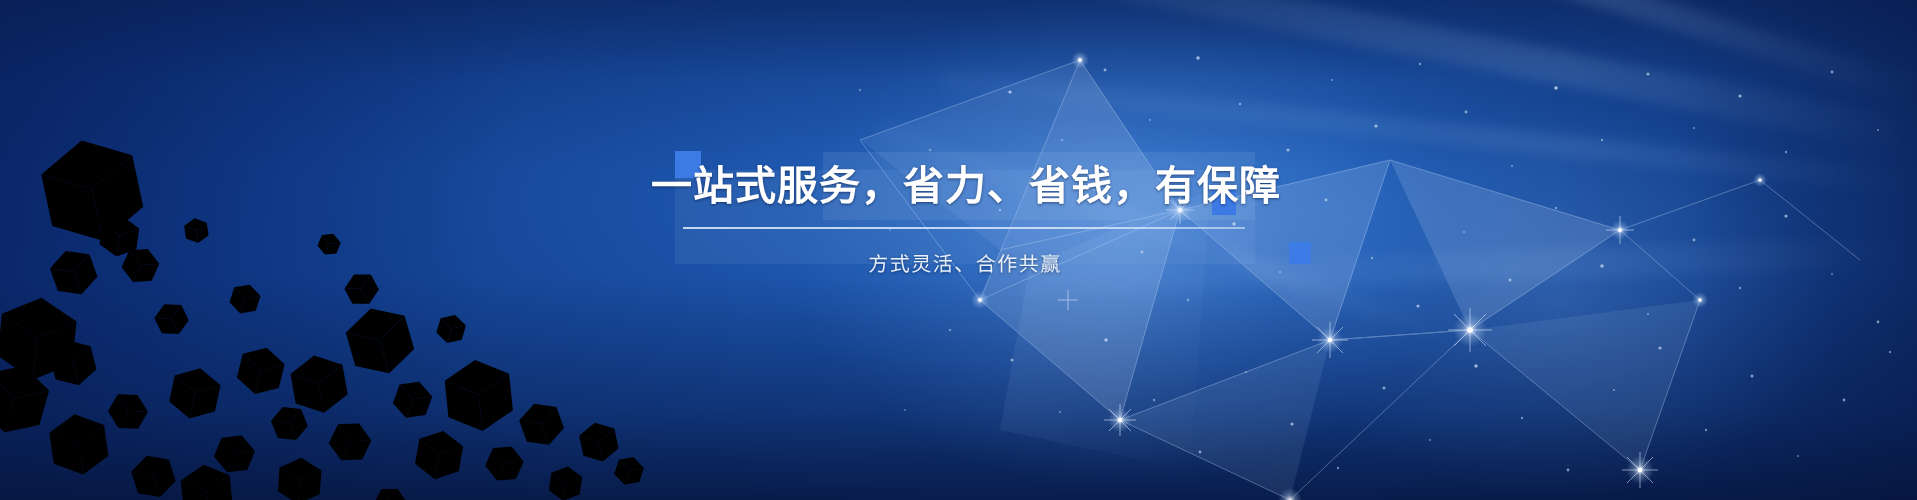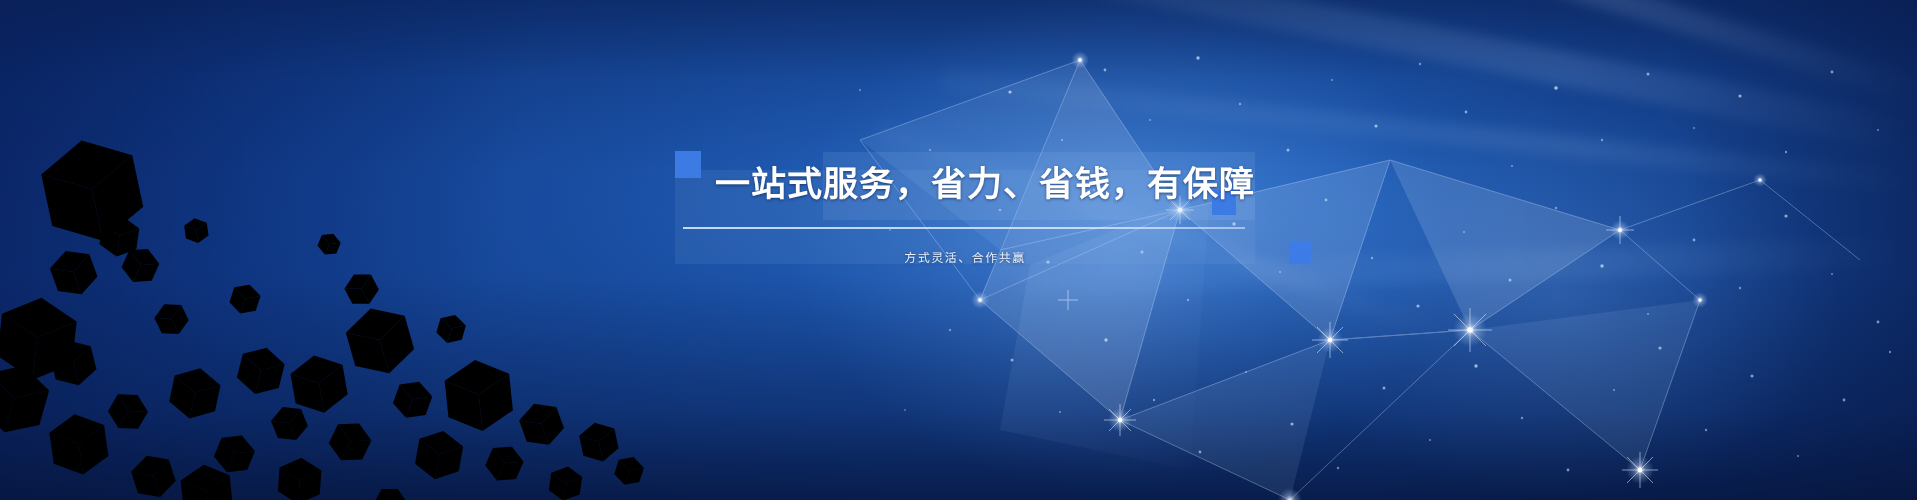--- a/index.html
+++ b/index.html
@@ -119,23 +119,23 @@
     position: absolute;
     left: 1289px;
     top: 242px;
     width: 22px;
     height: 22px;
     background: #3d7ce6;
   }
 
   .headline {
     position: absolute;
-    left: 715px;
+    left: 651px;
     top: 166px;
-    font-size: 35px;
+    font-size: 41px;
     font-weight: 700;
     letter-spacing: 1px;
     color: #ffffff;
     white-space: nowrap;
     text-shadow: 0 1px 3px rgba(4,18,54,0.55);
     line-height: 1;
   }
 
   .divider {
     position: absolute;
@@ -145,21 +145,21 @@
     height: 2px;
     background: linear-gradient(90deg, rgba(225,238,255,0.85) 0%, rgba(225,238,255,0.80) 70%, rgba(225,238,255,0.55) 100%);
   }
 
   .subtitle {
     position: absolute;
     left: 675px;
     top: 248px;
     width: 580px;
     text-align: center;
-    font-size: 12px;
+    font-size: 20px;
     font-weight: 400;
     letter-spacing: 1.5px;
     color: #e8f0fb;
     white-space: nowrap;
     text-shadow: 0 1px 3px rgba(4,18,54,0.5);
   }
 </style>
 </head>
 <body>
 

